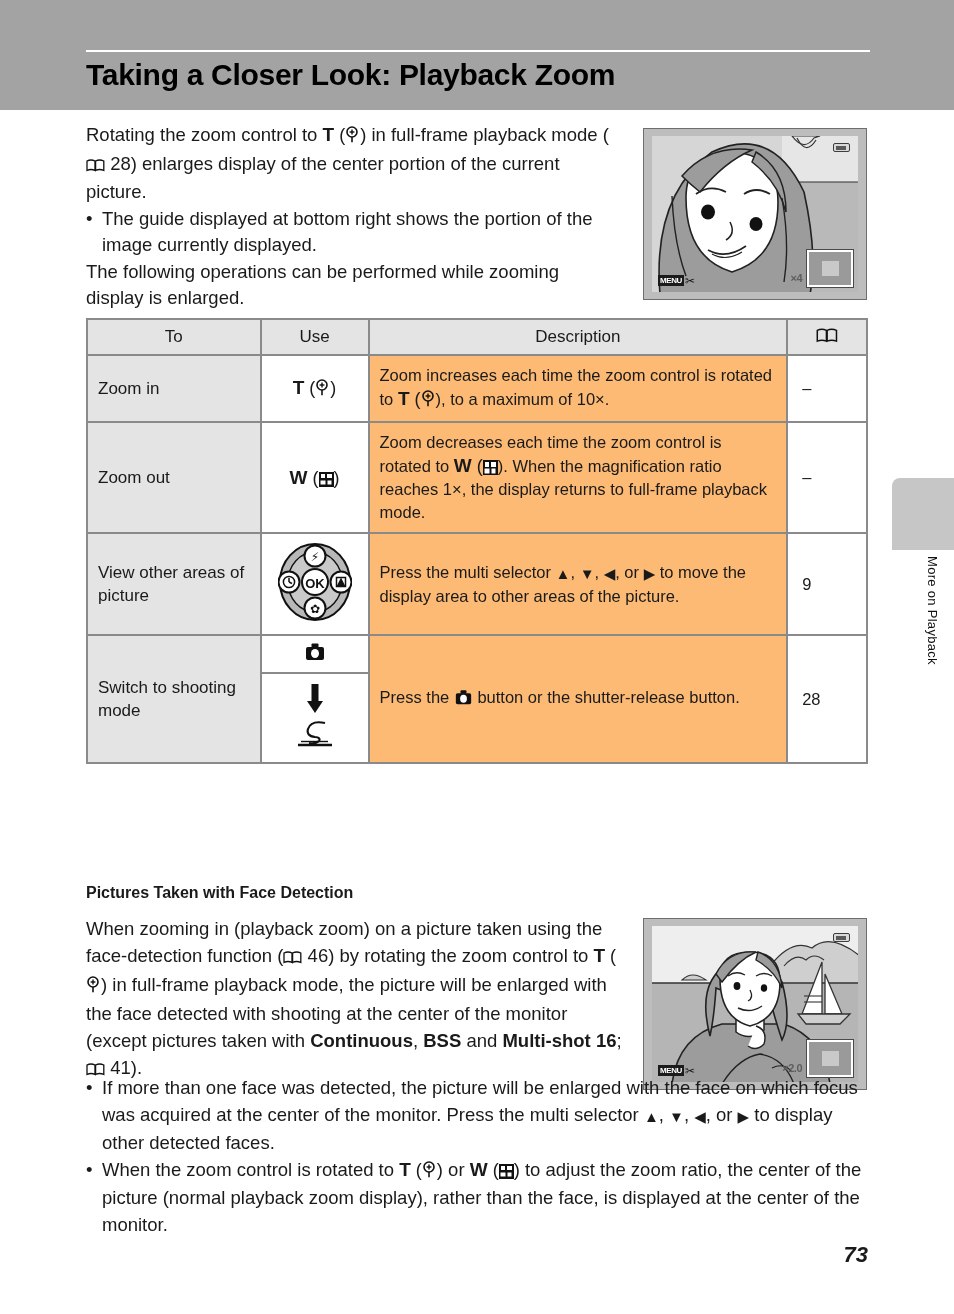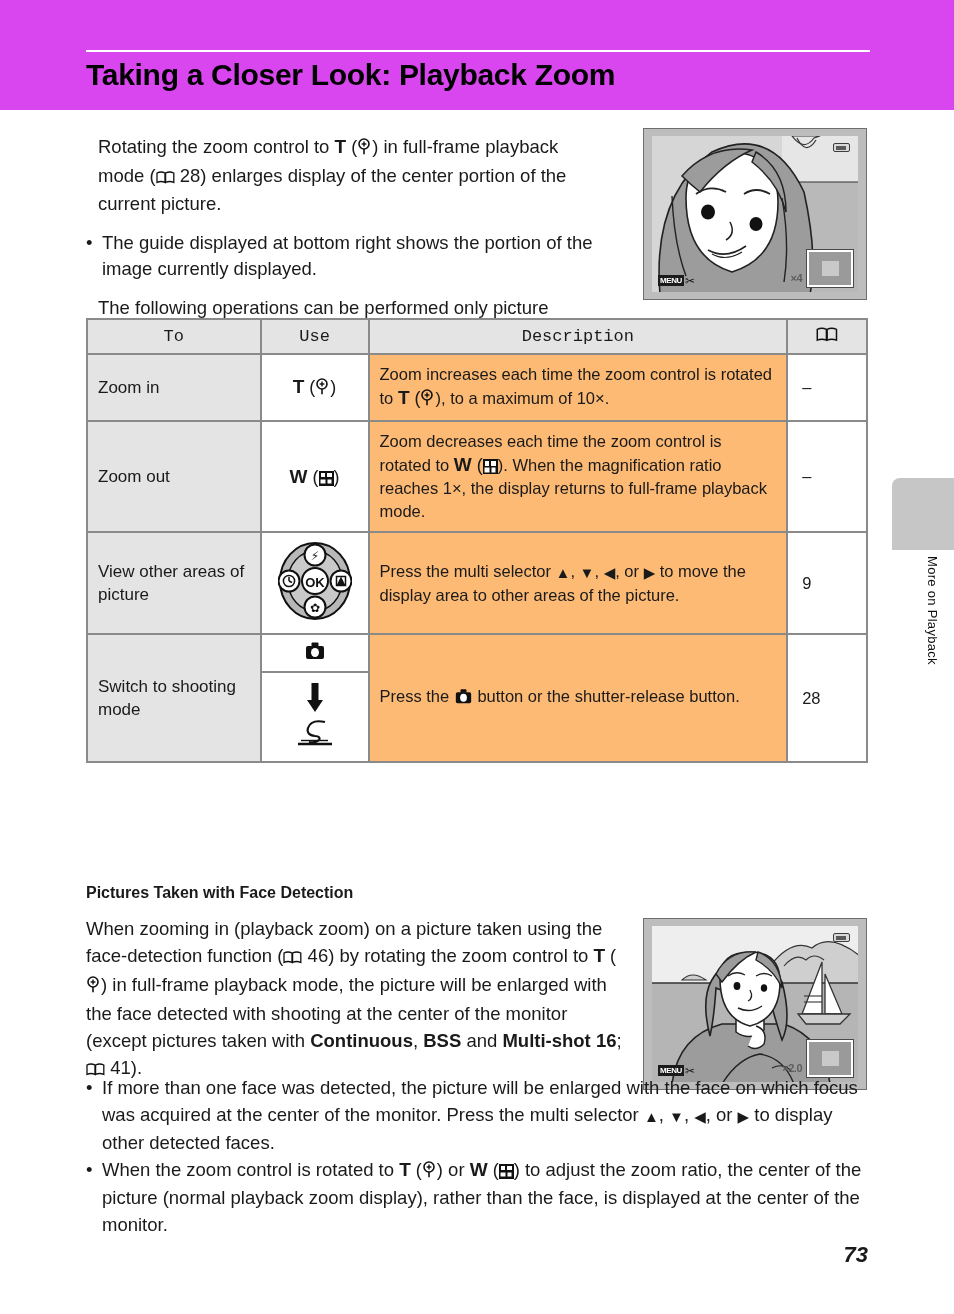--- a/index.html
+++ b/index.html
@@ -10,21 +10,21 @@
     font-family: "Liberation Sans", sans-serif;
     color: #1a1a1a;
     position: relative;
     overflow: hidden;
   }
 
   
   .header-band {
     position: absolute; left: 0; top: 0;
     width: 954px; height: 110px;
-    background: #d946ef;
+    background: #a3a3a3;
   }
   .header-rule {
     position: absolute; left: 86px; top: 50px;
     width: 784px; height: 2px; background: #ffffff;
   }
   .header-title {
     position: absolute; left: 86px; top: 58px;
     font-size: 30px; font-weight: bold;
     letter-spacing: -0.3px;
     color: #000000;
@@ -50,21 +50,21 @@
     white-space: nowrap;
   }
 
   
   .intro {
     position: absolute; left: 86px; top: 122px;
     width: 530px;
     font-size: 18.5px;
     line-height: 26.5px;
   }
-  .intro p { margin: 12px; }
+  .intro p { margin: 0; }
   .bullet-row { display: flex; margin: 0; }
   .bullet-dot { width: 16px; flex: 0 0 16px; text-align: left; }
   .bullet-text { flex: 1; }
 
   
   .lcd-frame {
     position: absolute;
     background: #bdbdbd;
     border: 1px solid #6e6e6e;
     padding: 7px 8px;
@@ -124,21 +124,20 @@
     border: 2px solid #8a8a8a;
     padding: 8px 10px;
     vertical-align: middle;
   }
   .op-table thead th {
     background: #e4e4e4;
     font-weight: normal;
     text-align: center;
     font-size: 17px;
     padding: 6px 8px;
-    font-family: Liberation Mono, monospace;
   }
   .col-to   { width: 174px; }
   .col-use  { width: 108px; }
   .col-desc { width: 420px; }
   .col-ref  { width: 80px; }
 
   td.cell-to {
     background: #e4e4e4;
     font-size: 17px;
     line-height: 23px;
@@ -249,21 +248,21 @@
           <line x1="4.6" y1="6" x2="9.4" y2="6" stroke="#111" stroke-width="1.4"></line>
           <line x1="7" y1="3.6" x2="7" y2="8.4" stroke="#111" stroke-width="1.4"></line>
         </svg></span><span>) in full-frame playback mode (</span><span class="book-glyph"><svg width="19" height="14" viewBox="0 0 19 14">
           <path d="M1 3 Q5 1 9 3 L9 12.4 Q5 10.6 1 12.4 Z" fill="none" stroke="#111" stroke-width="1.3"></path>
           <path d="M9.6 3 Q13.6 1 17.8 3 L17.8 12.4 Q13.6 10.6 9.6 12.4 Z" fill="none" stroke="#111" stroke-width="1.3"></path>
         </svg></span> <span>28</span><span>) enlarges display of the center portion of the current picture.</span></p>
   <div class="bullet-row">
     <span class="bullet-dot">•</span>
     <span class="bullet-text">The guide displayed at bottom right shows the portion of the image currently displayed.</span>
   </div>
-  <p>The following operations can be performed only picture display is enlarged.</p>
+  <p>The following operations can be performed while zooming display is enlarged.</p>
 </div>
 
 <div class="lcd-frame one">
   <div class="lcd-inner">
     <svg width="208" height="158" viewBox="0 0 208 158">
       <rect x="0" y="0" width="208" height="158" fill="#d6d6d6"></rect>
       <rect x="130" y="0" width="78" height="52" fill="#e6e6e6"></rect>
       <path d="M130 46 L208 46 L208 158 L130 158 Z" fill="#b9b9b9"></path>
       <path d="M140 0 Q152 16 162 2 L168 0 Z" fill="#e6e6e6" stroke="#333" stroke-width="1.2"></path>
       <path d="M145 2 Q154 20 164 4" fill="none" stroke="#333" stroke-width="1.2"></path>

